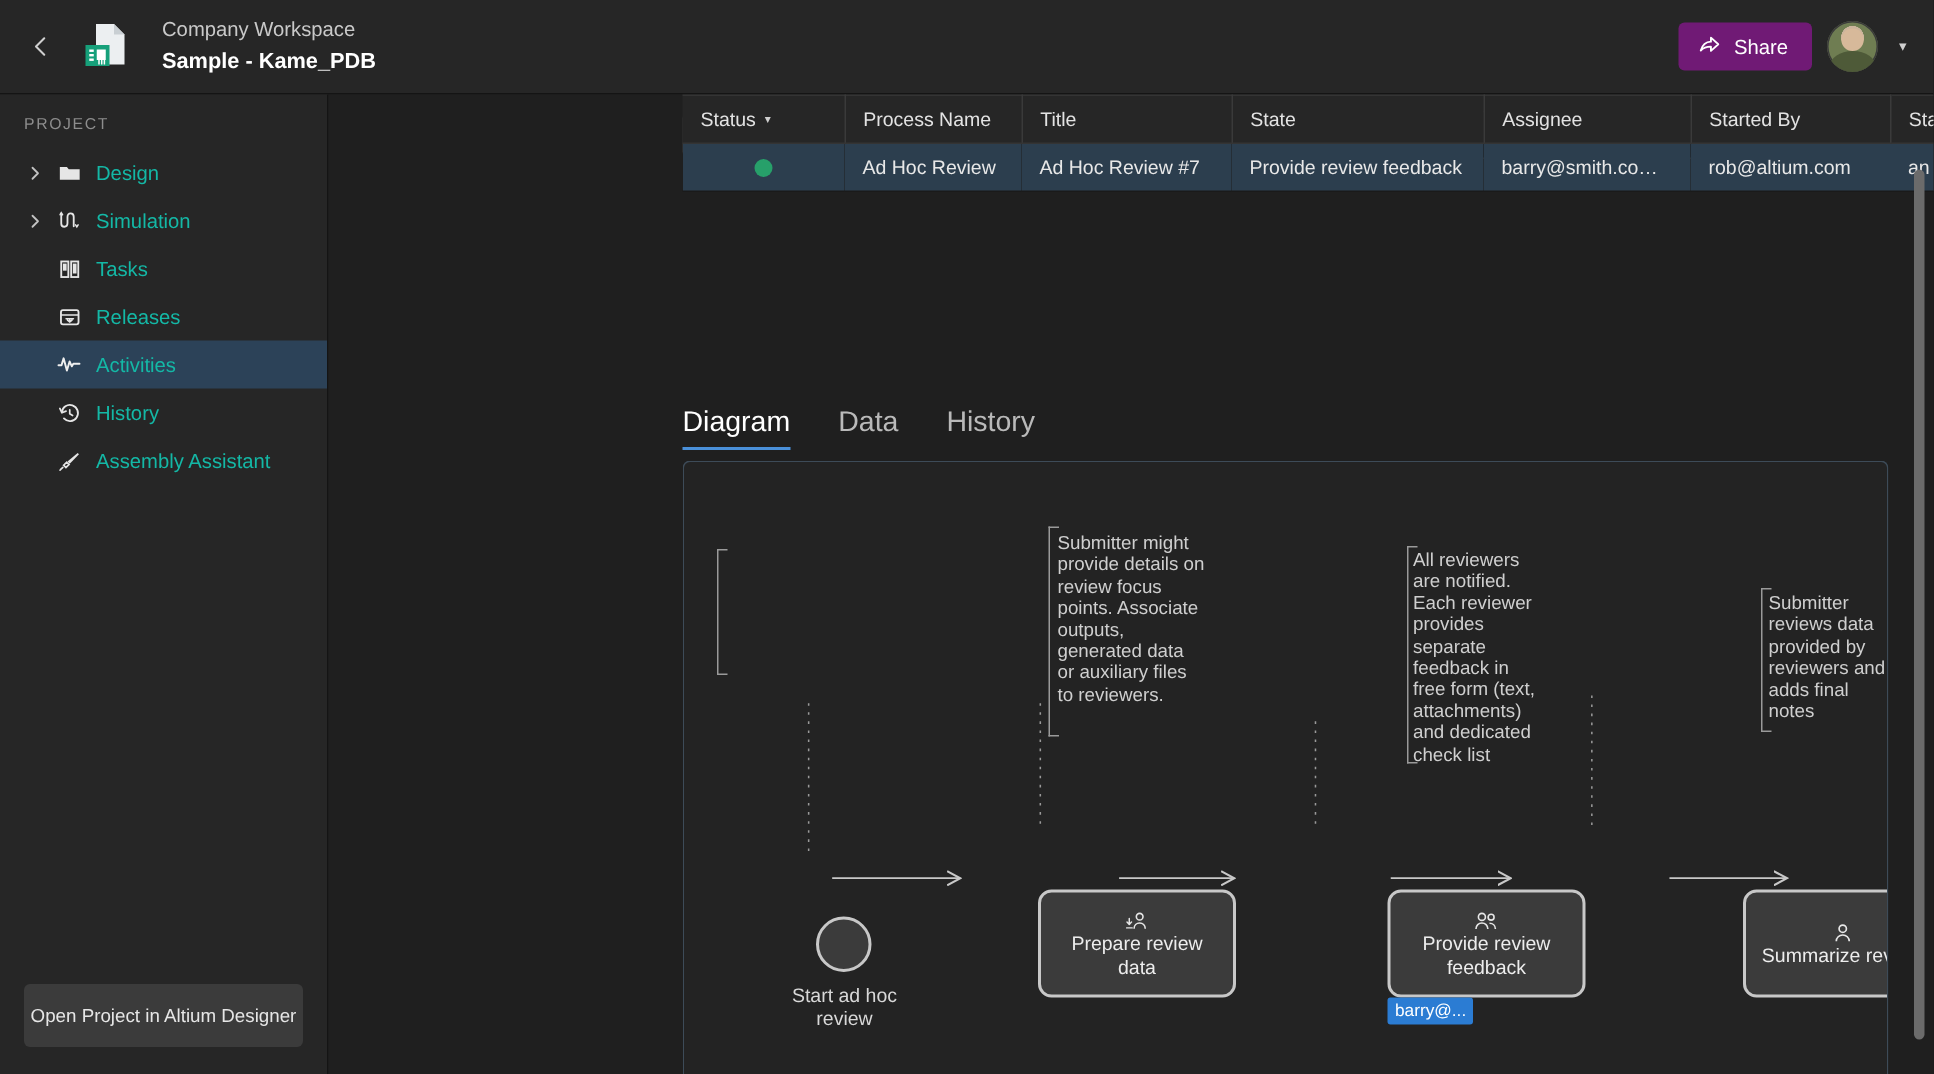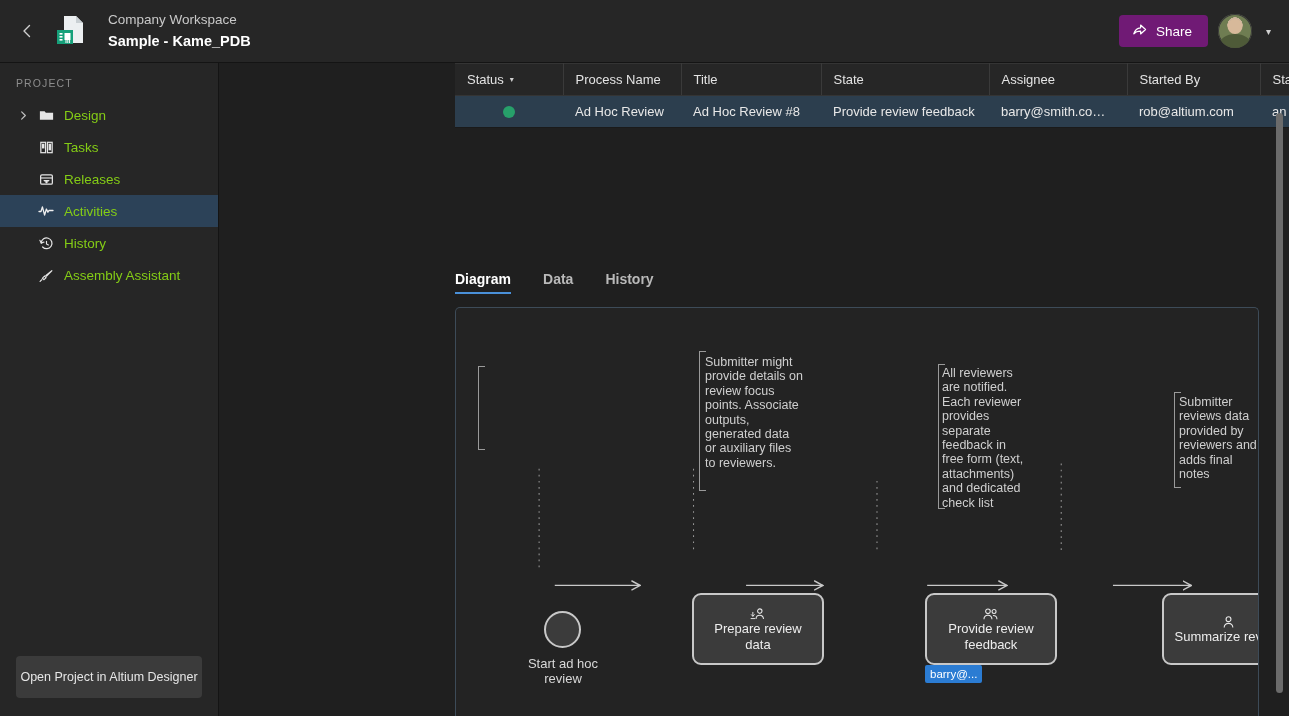--- a/index.html
+++ b/index.html
@@ -65,21 +65,21 @@
     display: flex; flex-direction: column;
     position: relative;
   }
   .side-label {
     font-size: 10.5px; letter-spacing: 1.1px; color: #8d8d8d;
     padding: 14px 0 10px 16px; text-transform: uppercase;
   }
   .nav { display: flex; flex-direction: column; }
   .nav-item {
     height: 32px; display: flex; align-items: center;
-    color: #84cc16; font-size: 13.5px; cursor: pointer;
+    color: #14b8a6; font-size: 13.5px; cursor: pointer;
     padding-left: 14px; gap: 0;
   }
   .nav-item.active { background: #2c4258; }
   .nav-chev { width: 18px; flex: 0 0 18px; display:flex; align-items:center; justify-content:center; color:#c2c2c2; }
   .nav-ico { width: 28px; flex: 0 0 28px; display:flex; align-items:center; justify-content:center; color:#e6e6e6; }
   .nav-txt { margin-left: 4px; }
   .side-spacer { flex: 1; }
   .open-proj {
     margin: 0 16px 18px 16px; height: 42px;
     background: #3b3b3b; border: none; border-radius: 4px;
@@ -139,22 +139,22 @@
     border-bottom: 1px solid #1a1a1a;
     white-space: nowrap; overflow: hidden; text-overflow: ellipsis;
   }
   .status-dot { width: 12px; height: 12px; border-radius: 50%; background: #27a06a; display:block; margin: 0 auto; }
   .th-status { display:flex; align-items:center; gap:6px; }
   .sort-caret { font-size: 8px; color: #cfcfcf; }
 
   
   .tabs { position:absolute; left:236px; top:208px; display:flex; gap:0; }
   .tab {
-    font-size: 14px; color: #b9b9b9; padding: 0 16px 7px 0;
-    margin-right: 16px; cursor: pointer; position: relative; font-weight: bold;
+    font-size: 19px; color: #b9b9b9; padding: 0 16px 7px 0;
+    margin-right: 16px; cursor: pointer; position: relative;
   }
   .tab.active { color: #ffffff; }
   .tab.active::after {
     content:""; position:absolute; left:0; right:16px; bottom:0;
     height:2px; background:#4a90d9;
   }
 
   
   .diagram-panel {
     position: absolute; left: 236px; right: 30px; top: 244px; bottom: 0;
@@ -249,20 +249,34 @@
               </svg>
           </span>
           <span class="nav-ico">
             <svg width="17" height="17" viewBox="0 0 18 18" fill="none">
                 <path d="M2 4.5h5l1.3 1.6H16v7.4H2z" fill="#e6e6e6"></path>
               </svg>
           </span>
           <span class="nav-txt">Design</span>
         </div>
 
+        <div class="nav-item">
+          <span class="nav-chev">
+            <svg width="11" height="11" viewBox="0 0 12 12" fill="none">
+                <path d="M4 2l4 4-4 4" stroke="#c2c2c2" stroke-width="1.3" stroke-linecap="round" stroke-linejoin="round"></path>
+              </svg>
+          </span>
+          <span class="nav-ico">
+            <svg width="17" height="17" viewBox="0 0 18 18" fill="none">
+                <path d="M3 4v6.5c0 1.5 1 2.4 2.2 2.4 1.4 0 2.2-1 2.2-2.6V6c0-1.6 .9-2.6 2.2-2.6 1.3 0 2.2 1 2.2 2.5v6.6" stroke="#e6e6e6" stroke-width="1.3" stroke-linecap="round" fill="none"></path>
+                <path d="M2.2 4.4L3 3l.9 1.4M13.1 11.6l.9 1.4.9-1.4" stroke="#e6e6e6" stroke-width="1.1" fill="none" stroke-linecap="round"></path>
+              </svg>
+          </span>
+          <span class="nav-txt">Simulation</span>
+        </div>
 
         <div class="nav-item">
           <span class="nav-chev"></span>
           <span class="nav-ico">
             <svg width="17" height="17" viewBox="0 0 18 18" fill="none">
                 <rect x="3" y="3.5" width="5" height="11" stroke="#e6e6e6" stroke-width="1.3"></rect>
                 <rect x="10" y="3.5" width="5" height="11" stroke="#e6e6e6" stroke-width="1.3"></rect>
                 <rect x="4.2" y="5" width="2.6" height="5" fill="#e6e6e6"></rect>
                 <rect x="11.2" y="5" width="2.6" height="7" fill="#e6e6e6"></rect>
               </svg>
@@ -382,21 +396,21 @@
               <th>Started At</th>
 
             </tr>
           </thead>
           <tbody>
             <tr>
               <td>
                 <span class="status-dot"></span>
               </td>
               <td>Ad Hoc Review</td>
-              <td>Ad Hoc Review #8</td>
+              <td>Ad Hoc Review #7</td>
               <td>Provide review feedback</td>
               <td>barry@smith.com,...</td>
               <td>rob@altium.com</td>
               <td>an hour ago</td>
 
             </tr>
           </tbody>
         </table>
       </div>
 

